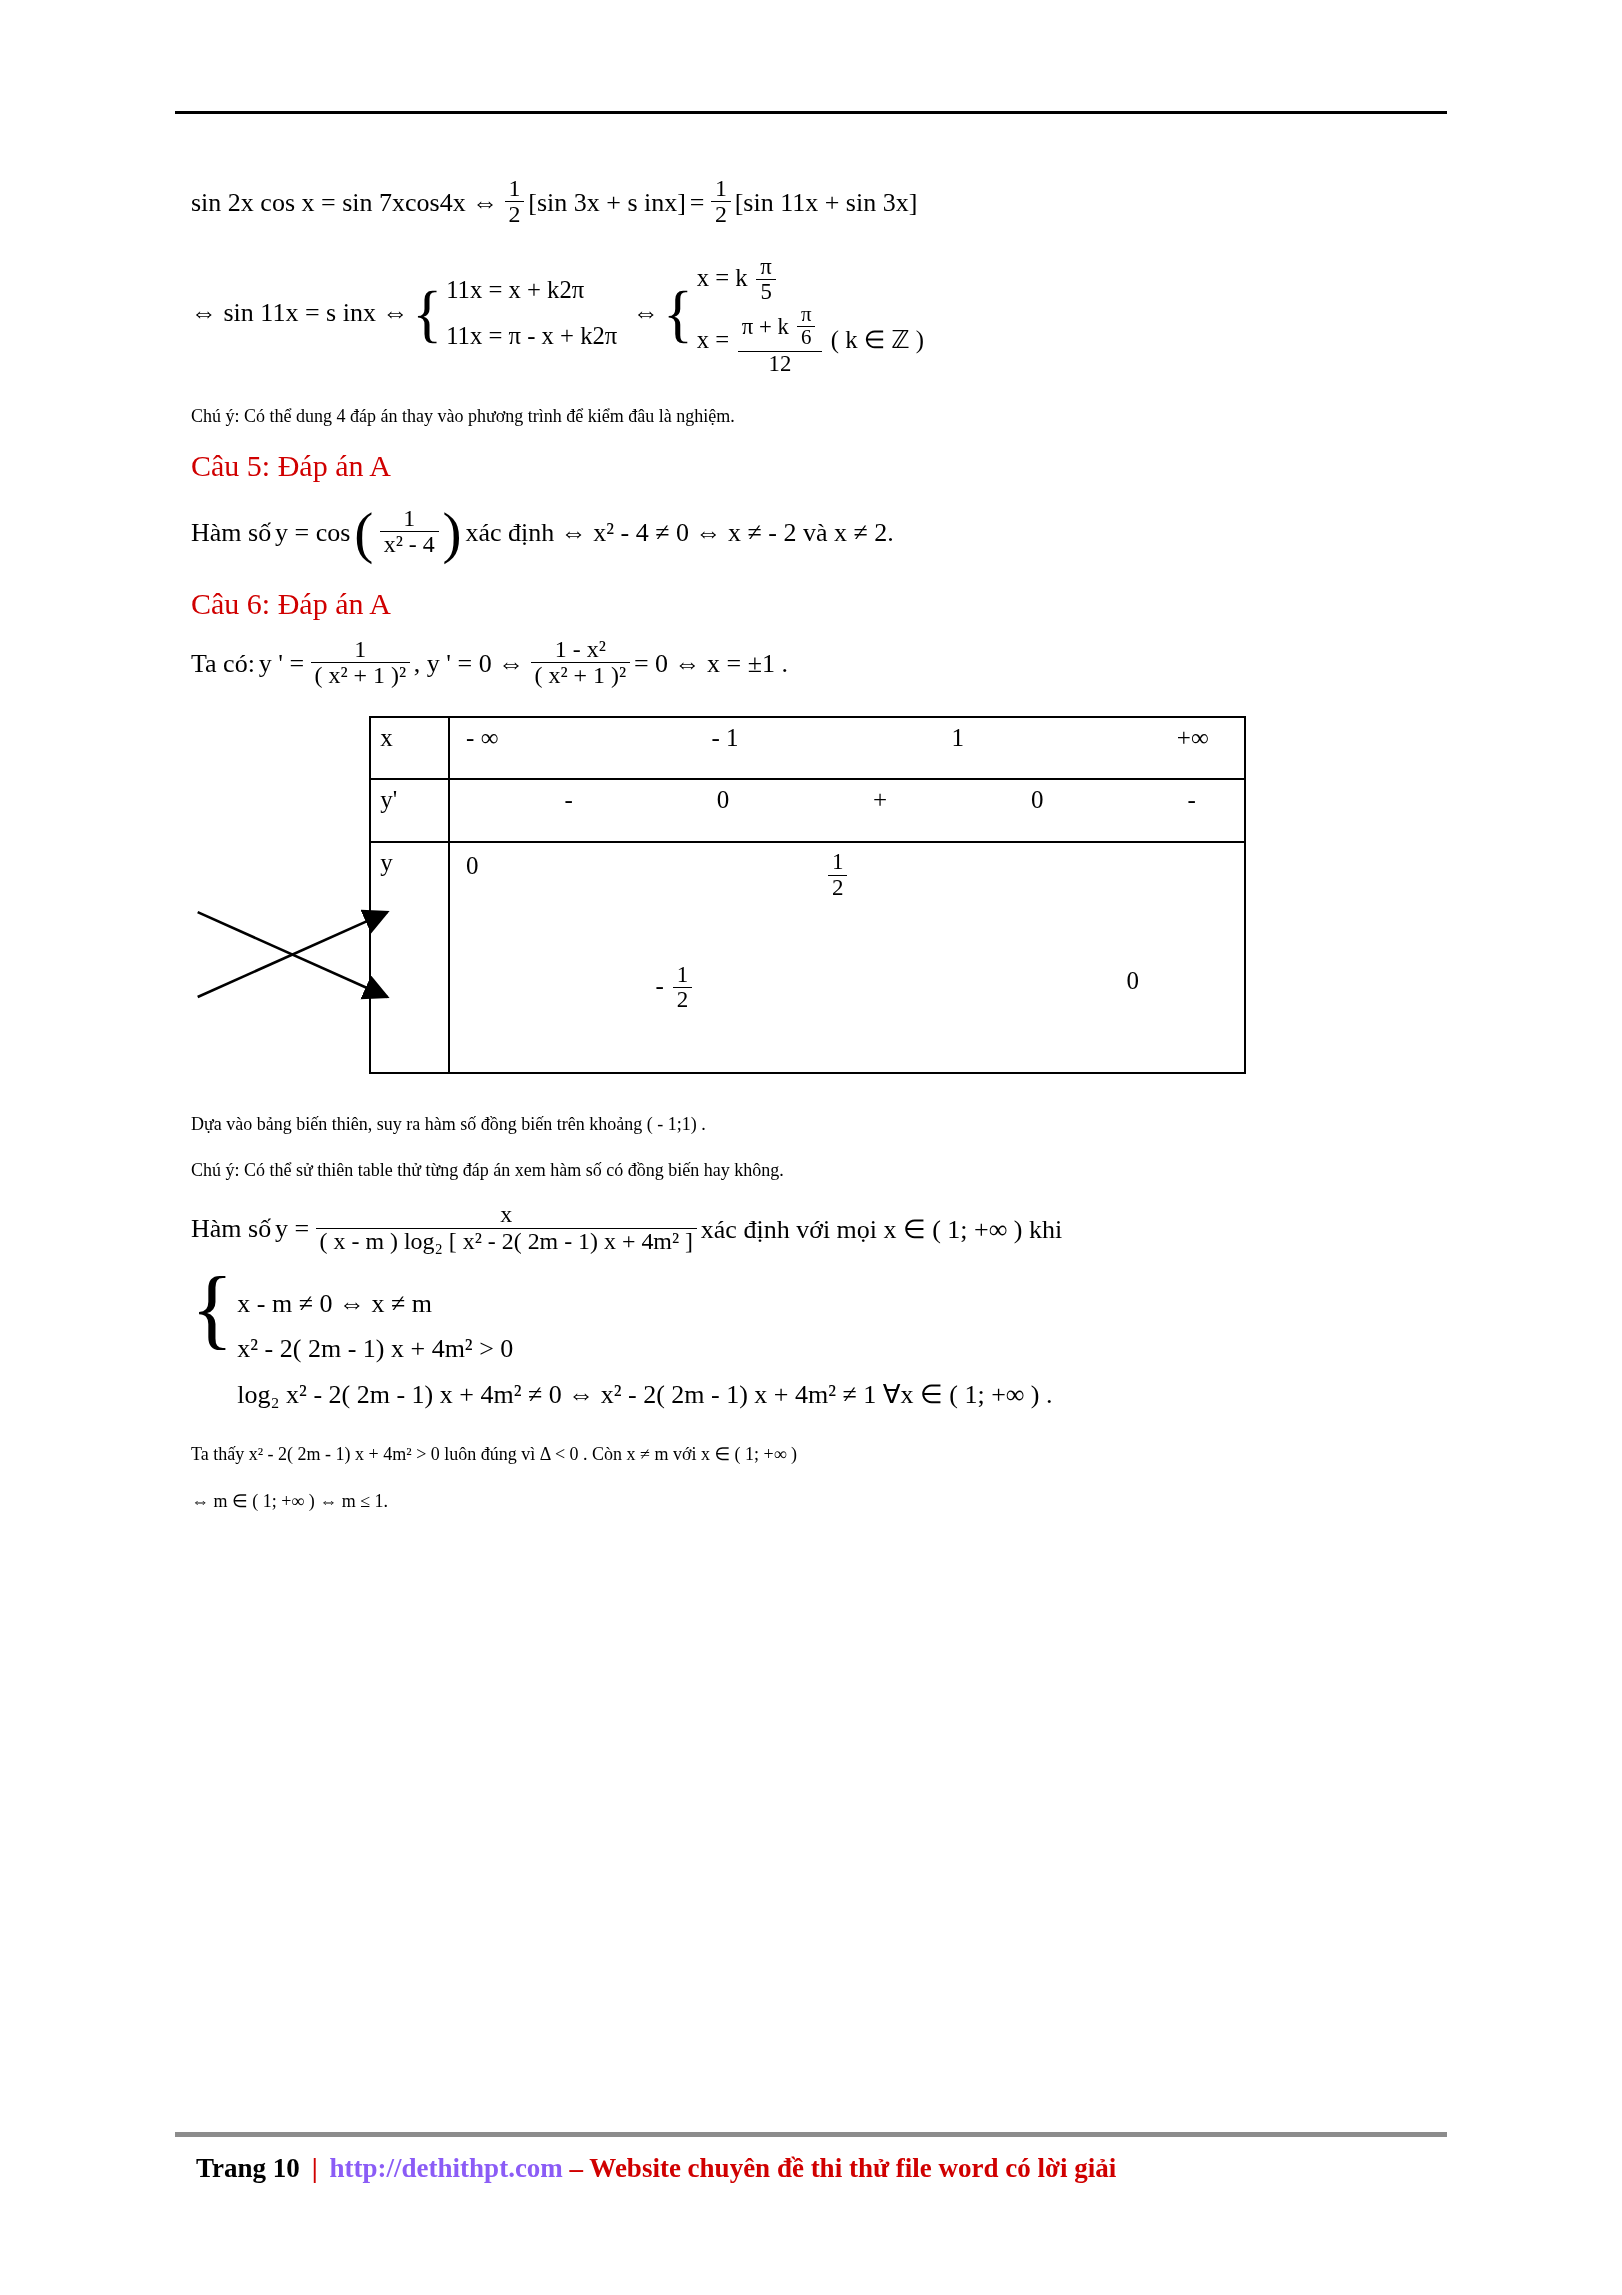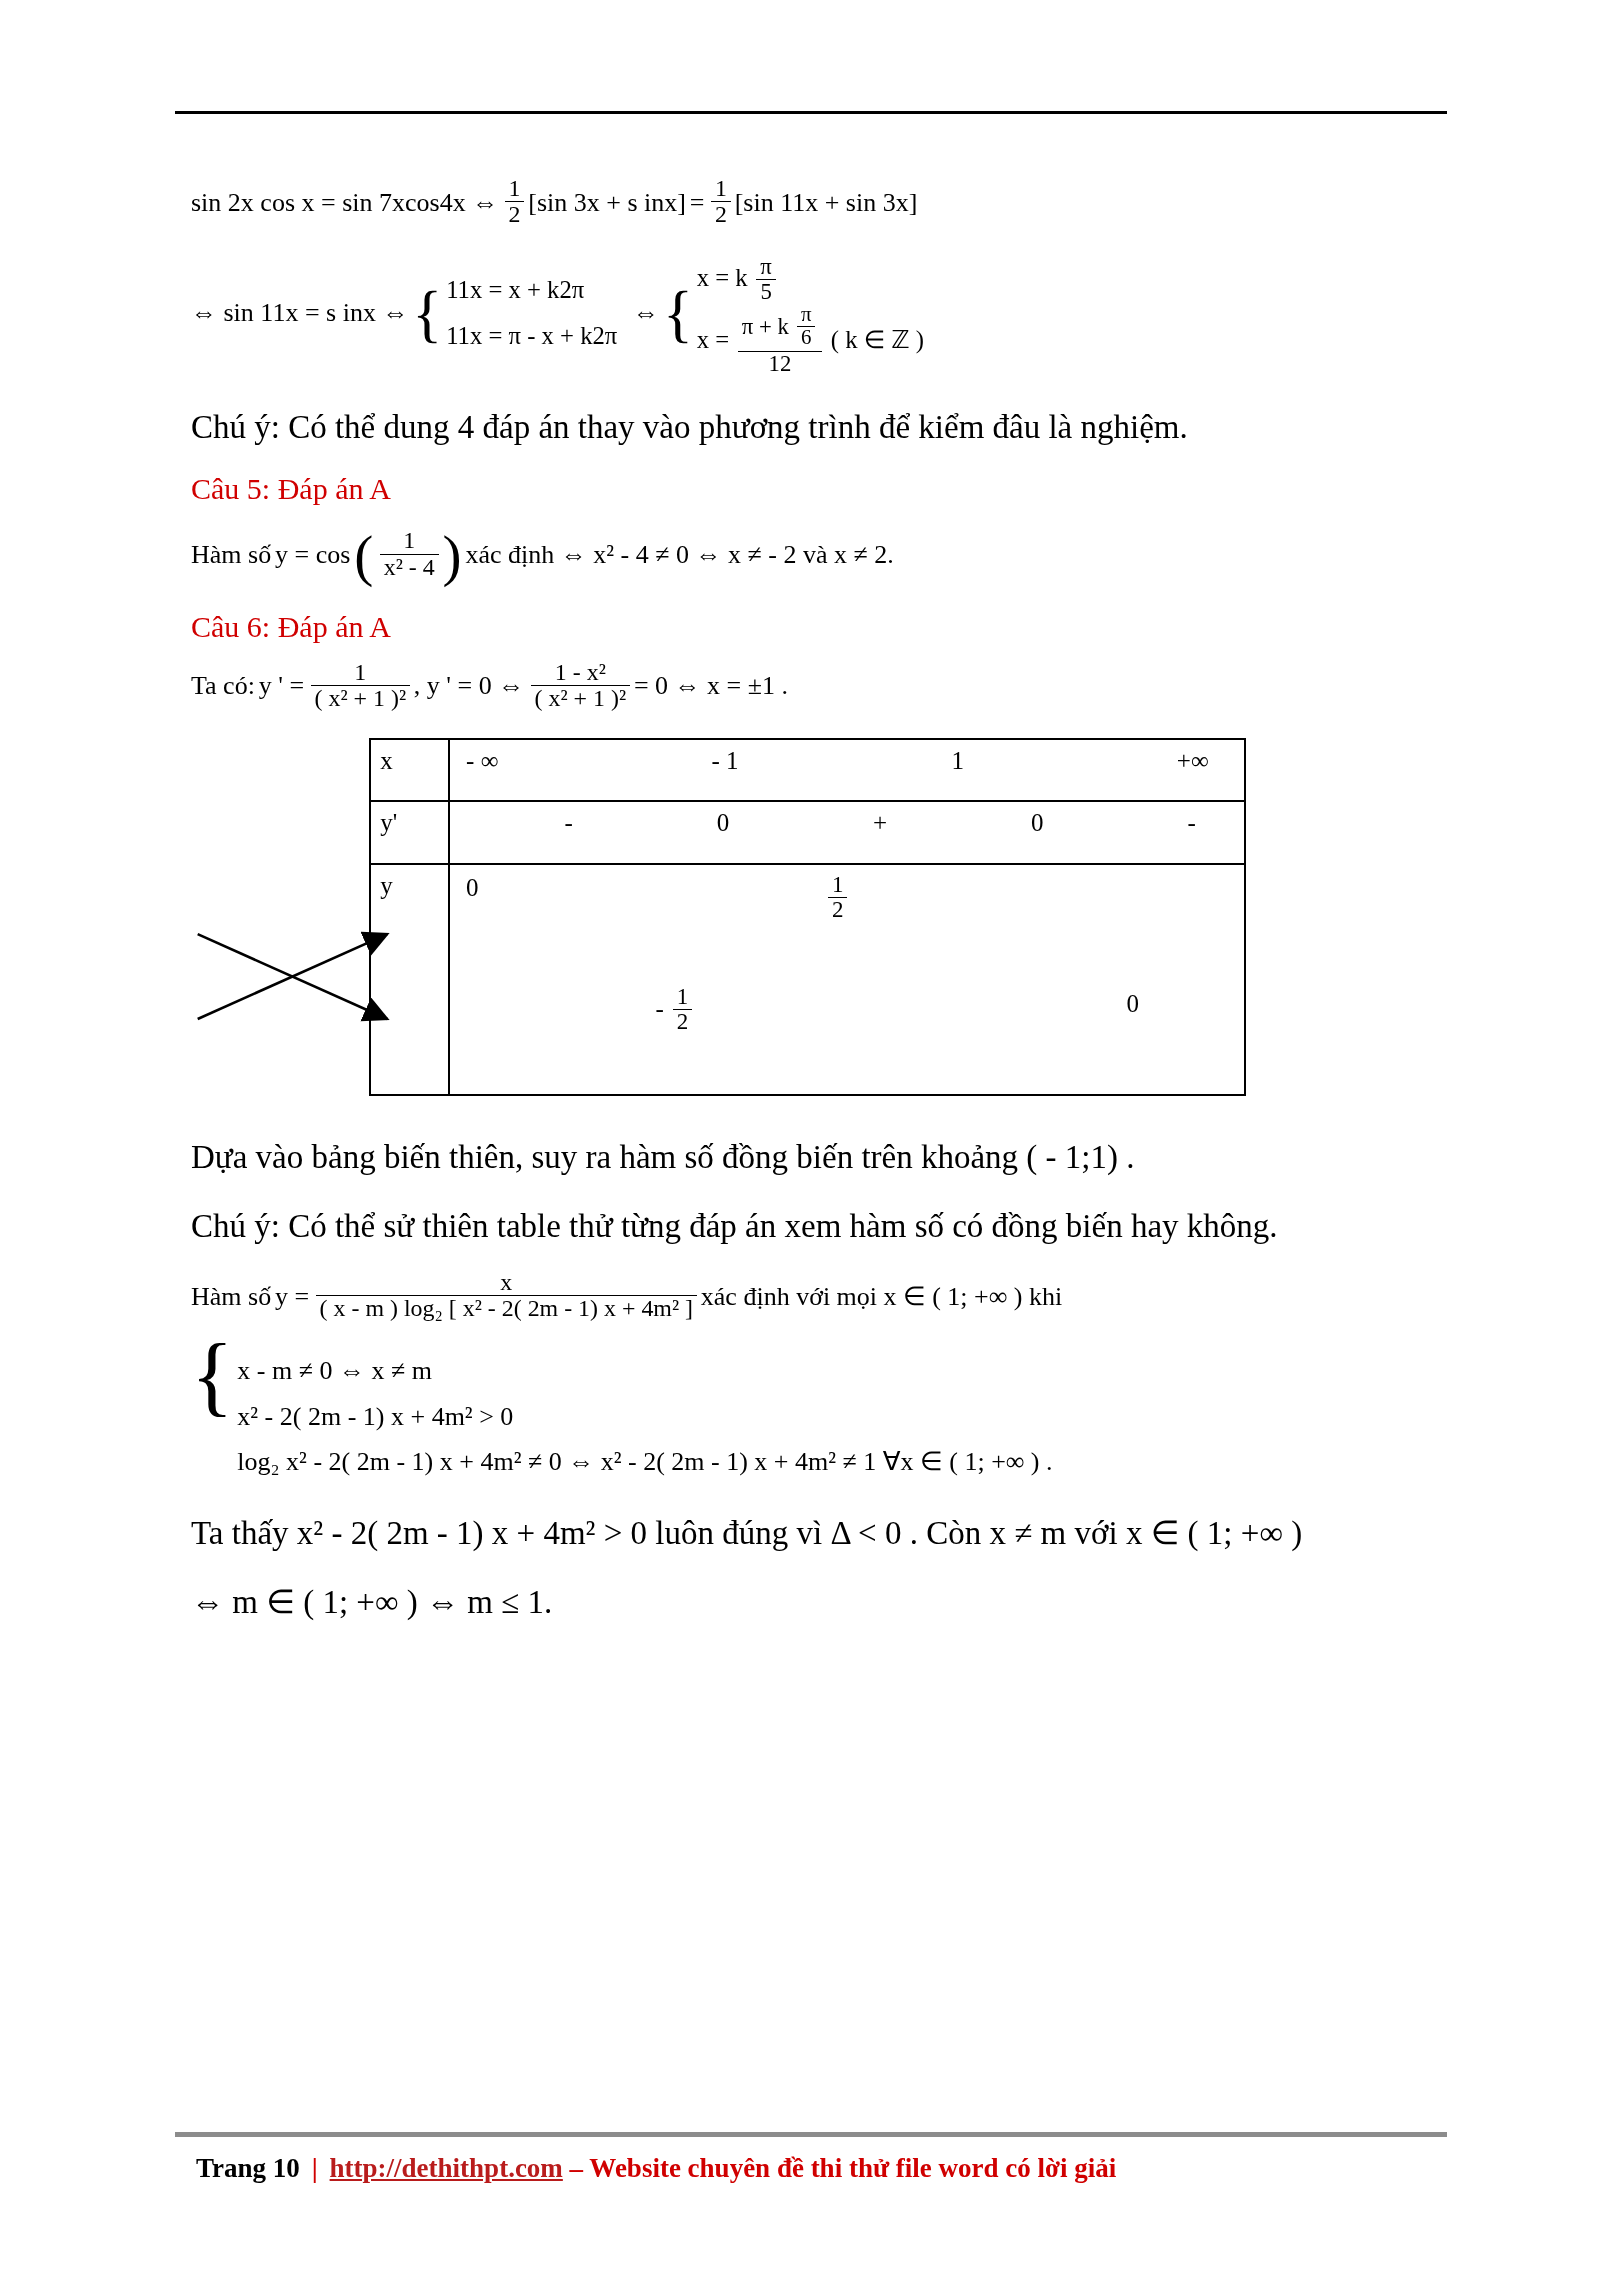--- a/index.html
+++ b/index.html
@@ -29,21 +29,21 @@
     height: 3.3px;
     background: #000000;
   }
   .content {
     position: absolute;
     left: 191px;
     top: 177px;
     width: 1243px;
   }
   .para {
-    font-size: 33px;
+    font-size: 18px;
     line-height: 1.5;
     margin: 0 0 19.6px 0;
   }
   .heading {
     font-size: 30px;
     font-weight: normal;
     color: #d00000;
     margin: 0 0 17px 0;
   }
   
@@ -157,22 +157,21 @@
     font-size: 27px;
     font-weight: bold;
     white-space: nowrap;
   }
   .footer .bar {
     color: #d00000;
     font-weight: bold;
     margin: 0 5.2px;
   }
   .footer a, .footer .lnk {
-    color: #b91c1c;
-    text-decoration: underline;
+    color: #8b5cf6;
   }
   .footer .rest { color: #d00000; }
 </style>
 </head>
 <body>
 
 <div class="page">
 
   <div class="header-rule"></div>
 

